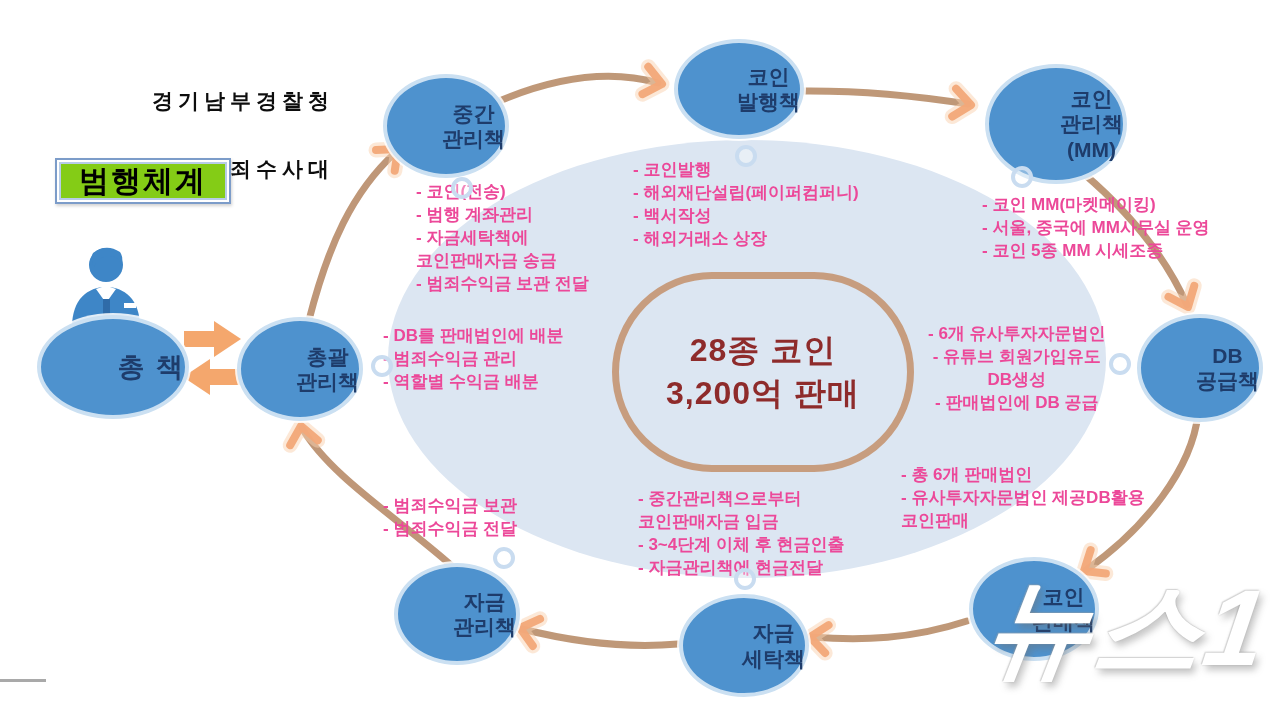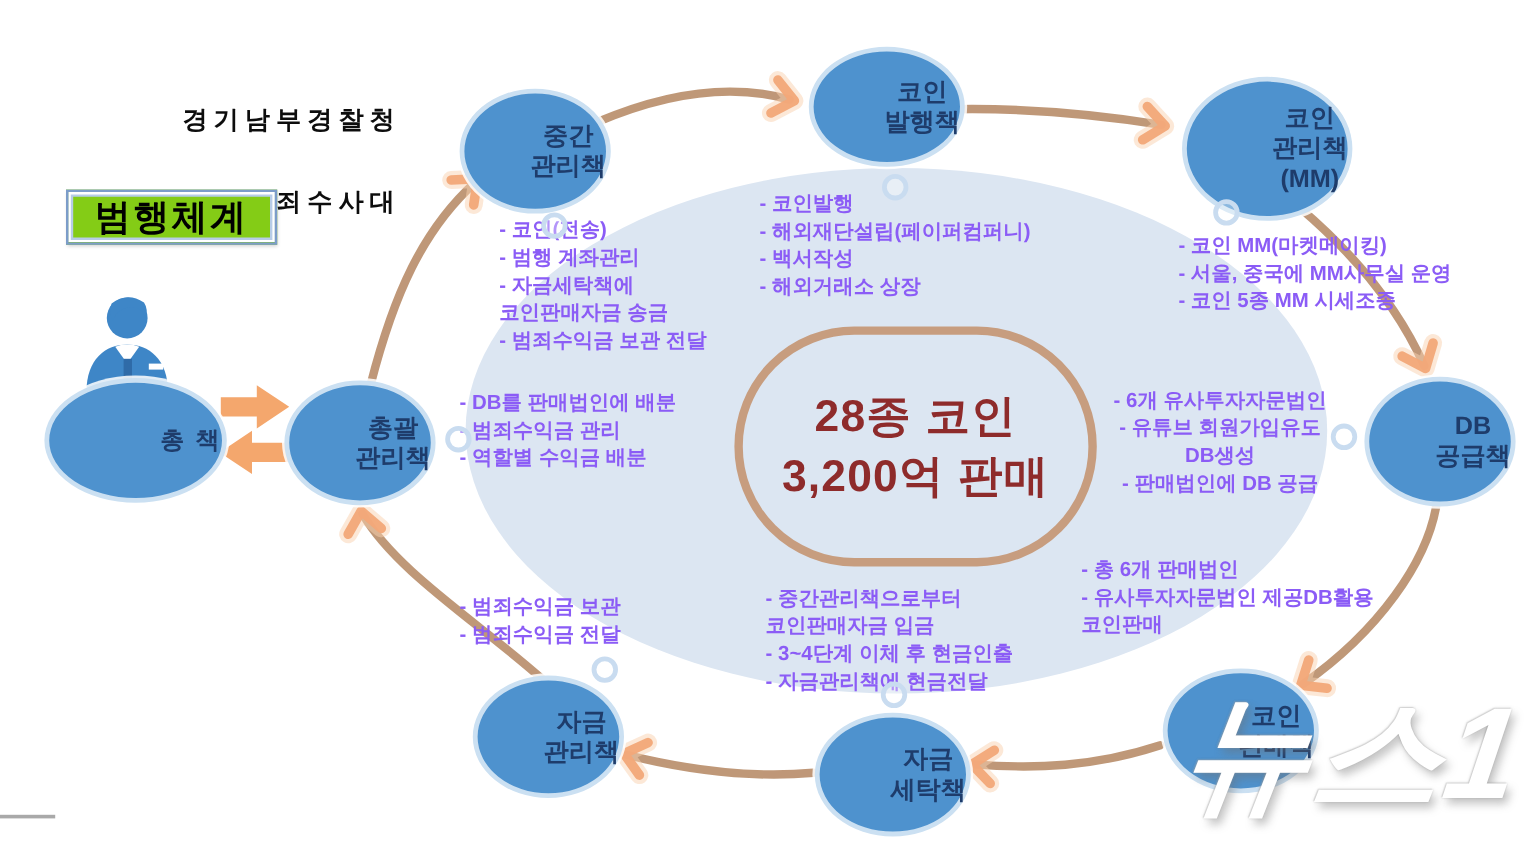--- a/index.html
+++ b/index.html
@@ -14,36 +14,36 @@
   }
   
   #arrow-layer{position:absolute;left:0;top:0;z-index:1;}
   
   .stadium{
     position:absolute;left:612px;top:272px;width:288px;height:186px;
     border:7px solid #c79d7f;border-radius:120px;z-index:2;
     display:flex;align-items:center;justify-content:center;text-align:center;
   }
   .stadium .txt{
-    font-size:37px;font-weight:900;color:#8e2b2b;line-height:1.35;white-space:pre-line;
+    font-size:32px;font-weight:900;color:#8e2b2b;line-height:1.35;white-space:pre-line;
     letter-spacing:1px;
   }
   
   .node{
     position:absolute;background:#4e92ce;border:4px solid #cbe0f2;border-radius:50%;
     display:flex;align-items:center;justify-content:flex-end;text-align:center;z-index:4;
     box-shadow:0 0 0 2px rgba(255,255,255,.85);
   }
   .node .lbl{
     color:#1e3c6b;font-weight:800;font-size:21px;line-height:1.2;white-space:pre-line;
   }
-  .node-boss .lbl{font-size:20px;letter-spacing:2px;}
+  .node-boss .lbl{font-size:27px;letter-spacing:2px;}
   
   .note{
-    position:absolute;z-index:3;color:#8b5cf6;font-weight:700;font-size:17px;
+    position:absolute;z-index:3;color:#ec4899;font-weight:700;font-size:17px;
     line-height:23px;white-space:pre-line;letter-spacing:0px;
   }
   
   .agency{
     position:absolute;left:28px;top:50px;width:306px;z-index:3;text-align:right;
     font-size:21px;font-weight:900;color:#0d0d0d;letter-spacing:5px;line-height:34px;
     white-space:pre-line;
   }
   .title-box{
     position:absolute;left:55px;top:158px;width:172px;height:42px;z-index:3;

